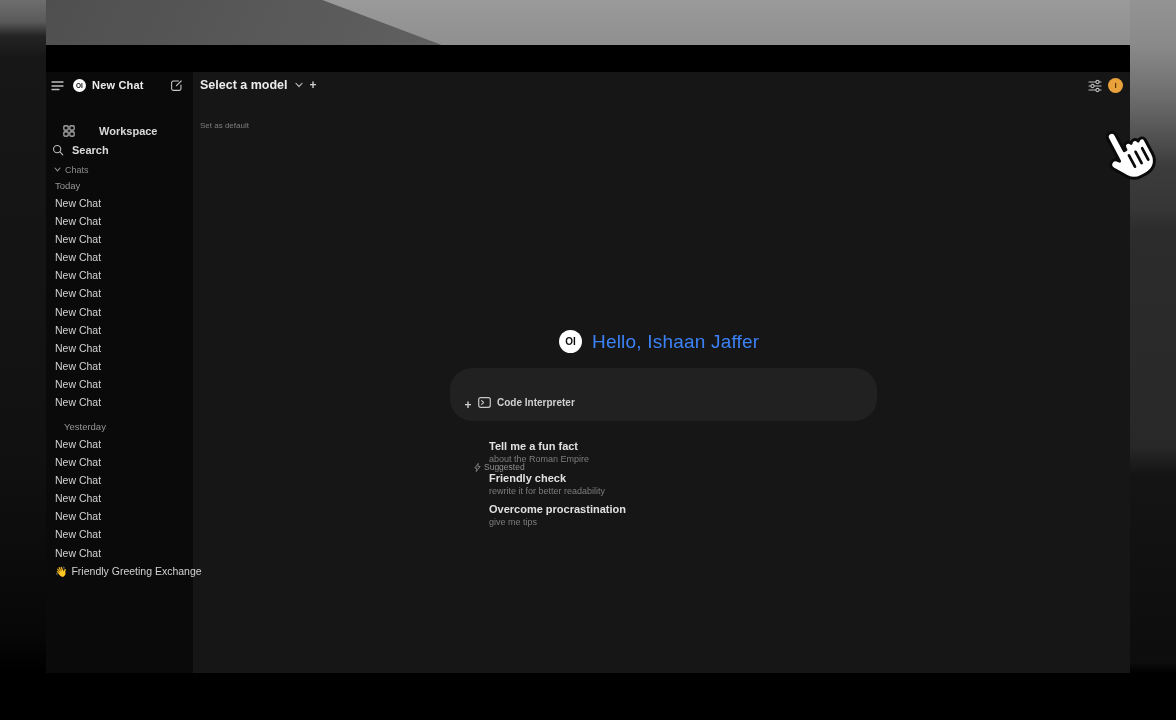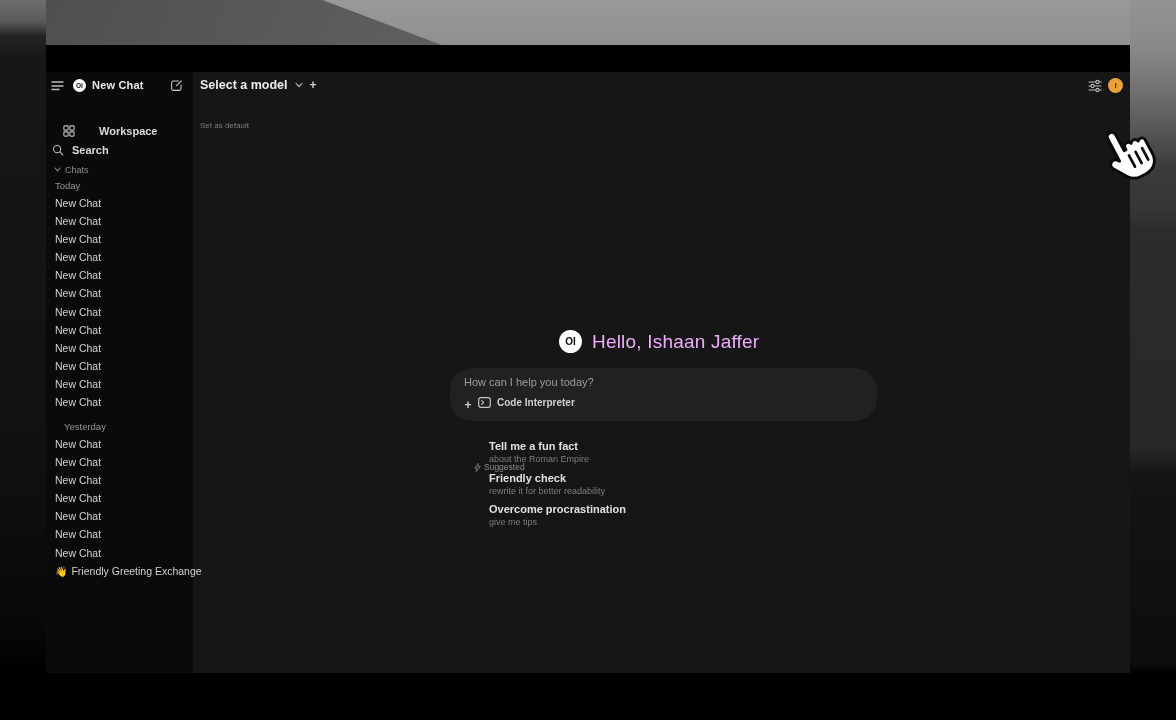--- a/index.html
+++ b/index.html
@@ -37,21 +37,21 @@
   .emoji-wave { color:#f3c13a; font-size:10px; margin-right:4px; }
 
   
   .model-label { font-size:12.5px; font-weight:700; color:#ececec; }
   .set-default { font-size:8px; color:#7d7d7d;margin-top:26px; }
   .plus-glyph { color:#cfcfcf; font-size:12px; font-weight:600; line-height:1; }
   .avatar { width:15px; height:15px; border-radius:50%; background:#e9a23b;
     color:#503200; font-size:8px; font-weight:700; display:flex; align-items:center; justify-content:center; }
 
   
-  .greeting-text { font-size:19px; font-weight:500; color:#f0abfc; letter-spacing:.2px; }
+  .greeting-text { font-size:19px; font-weight:500; color:#3b82f6; letter-spacing:.2px; }
 
   
   .composer { left:404px; top:323px; width:427px; height:53px; background:#212121;
     border-radius:22px; }
   .composer-input { position:absolute; left:14px; top:8px; width:300px; background:transparent;
     border:none; outline:none; color:#dcdcdc; font-size:11px; font-family:"Liberation Sans",sans-serif; }
   .composer-input::placeholder { color:#9d9d9d; }
   .ci-pill { position:absolute; left:28px; top:29px; display:flex; align-items:center; gap:6px;
     color:#d0d0d0; font-size:10px; font-weight:600; cursor:pointer; }
 
@@ -196,21 +196,20 @@
     </span>
   </div>
   <div class="abs avatar" style="left:1062px; top:33px;">I</div>
 
   <div class="abs" style="left:513px; top:285px; display:flex; align-items:center; gap:10px;">
     <span class="logo-circle logo-lg">OI</span>
     <span class="greeting-text">Hello, Ishaan Jaffer</span>
   </div>
 
   <div class="abs composer">
-    <input class="composer-input" type="text" placeholder="How can I help you today?" style="">
 
     <div class="abs" style="left:10px; top:29px; width:16px; height:16px; display:flex; align-items:center; justify-content:center;">
       <span class="plus-glyph">+</span>
     </div>
 
     <div class="ci-pill">
       <span>
         <svg width="13" height="11" viewBox="0 0 13 11">
             <rect x="0.7" y="0.7" width="11.6" height="9.6" rx="2" fill="none" stroke="#c7c7c7" stroke-width="1.2"></rect>
             <polyline points="3.6,3.6 5.6,5.5 3.6,7.4" fill="none" stroke="#c7c7c7" stroke-width="1.1" stroke-linecap="round" stroke-linejoin="round"></polyline>

